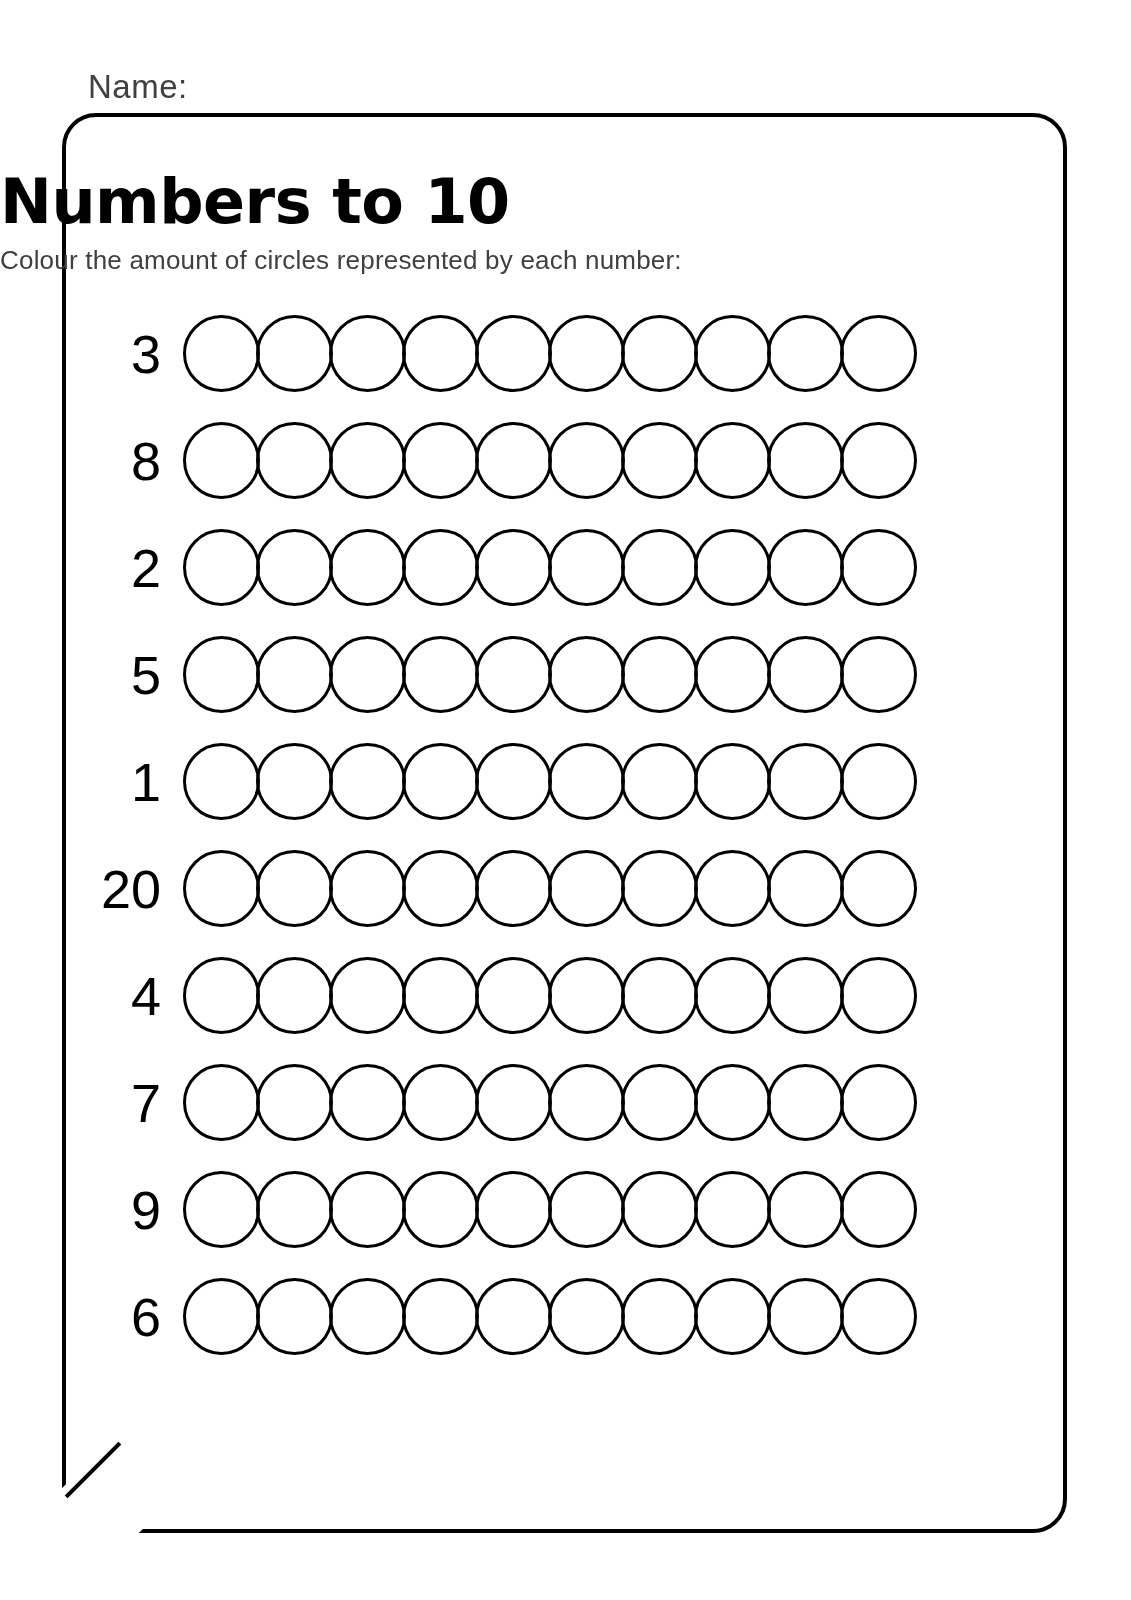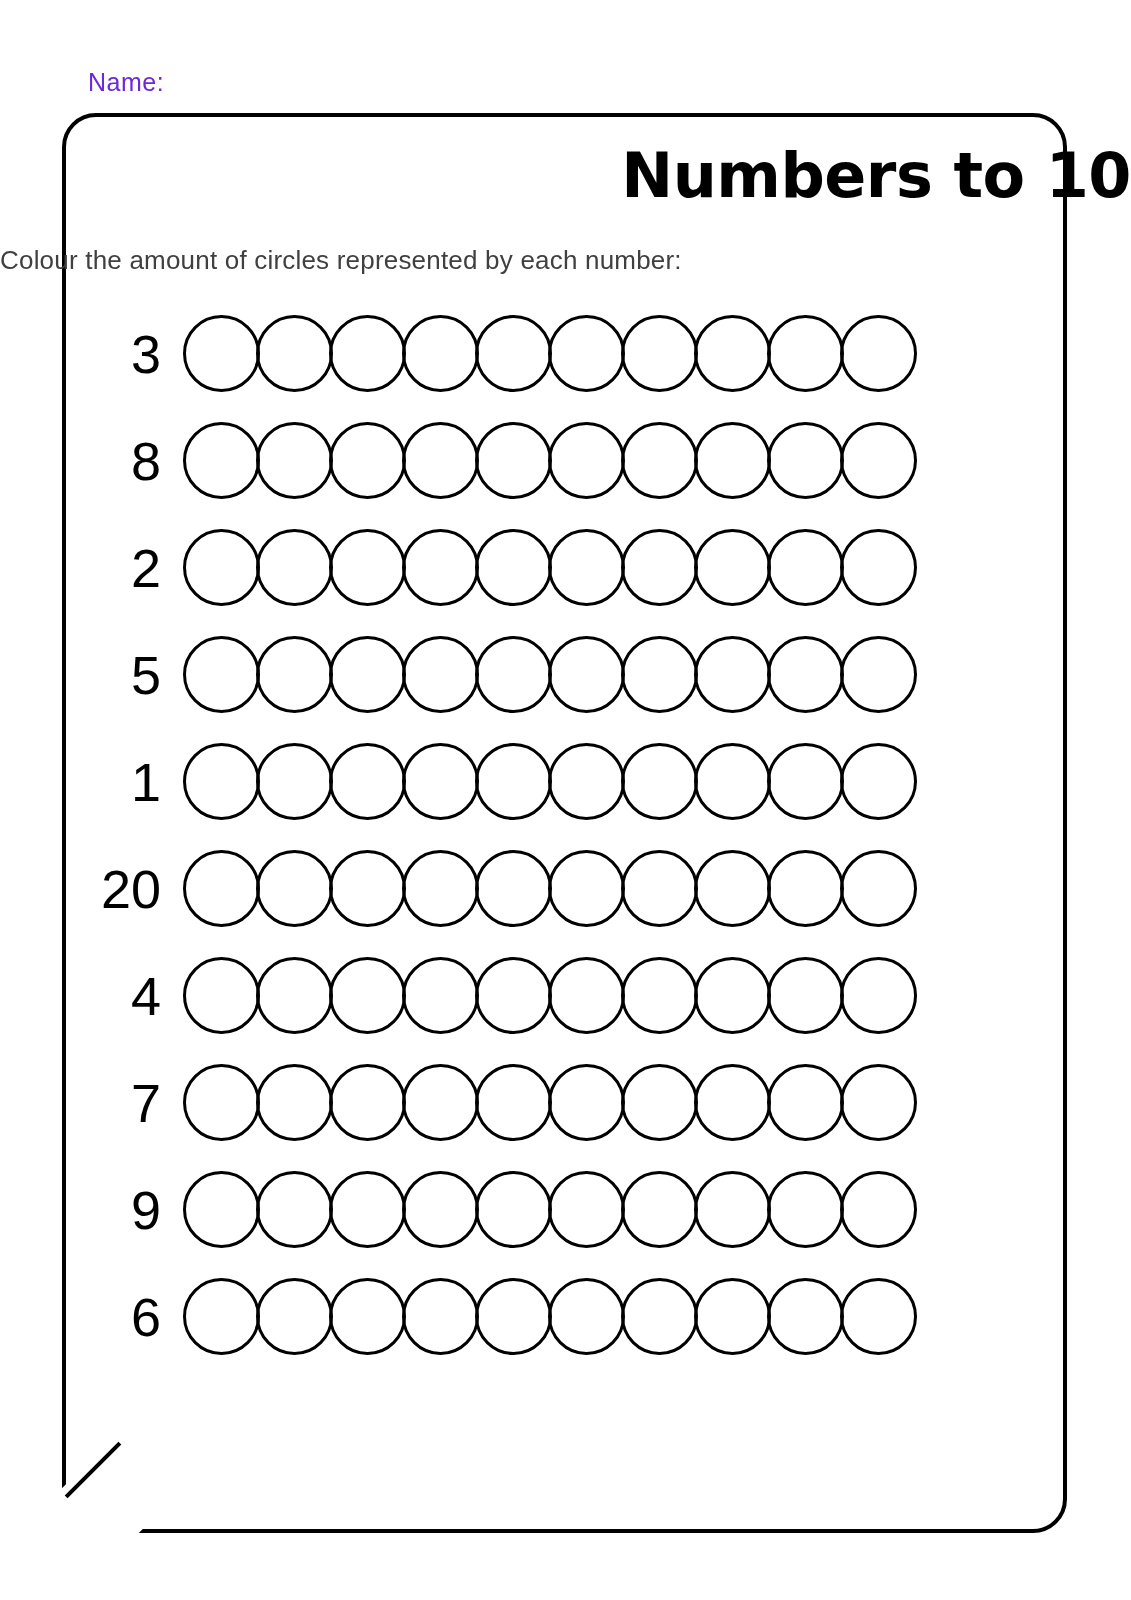--- a/index.html
+++ b/index.html
@@ -21,23 +21,23 @@
     left: 0;
     top: 0;
     width: 1131px;
     height: 1600px;
   }
 
   .name-line {
     position: absolute;
     left: 88px;
     top: 68px;
-    font-size: 25px;
+    font-size: 33px;
     letter-spacing: 0.5px;
-    color: #6d28d9;
+    color: #404040;
   }
 
   .frame {
     position: absolute;
     left: 62px;
     top: 113px;
     width: 1005px;
     height: 1420px;
     border: 4px solid #000;
     border-radius: 34px;
@@ -61,23 +61,23 @@
     width: 76px;
     height: 4px;
     background: #000;
     transform: rotate(-45deg);
     transform-origin: center;
   }
 
   .title {
     position: absolute;
     left: 0;
-    top: 139px;
+    top: 165px;
     width: 1131px;
-    text-align: right;
+    text-align: left;
     font-size: 62px;
     font-weight: bold;
     letter-spacing: -0.5px;
     font-family: "DejaVu Sans", sans-serif;
   }
 
   .subtitle {
     position: absolute;
     left: 0;
     top: 245px;

